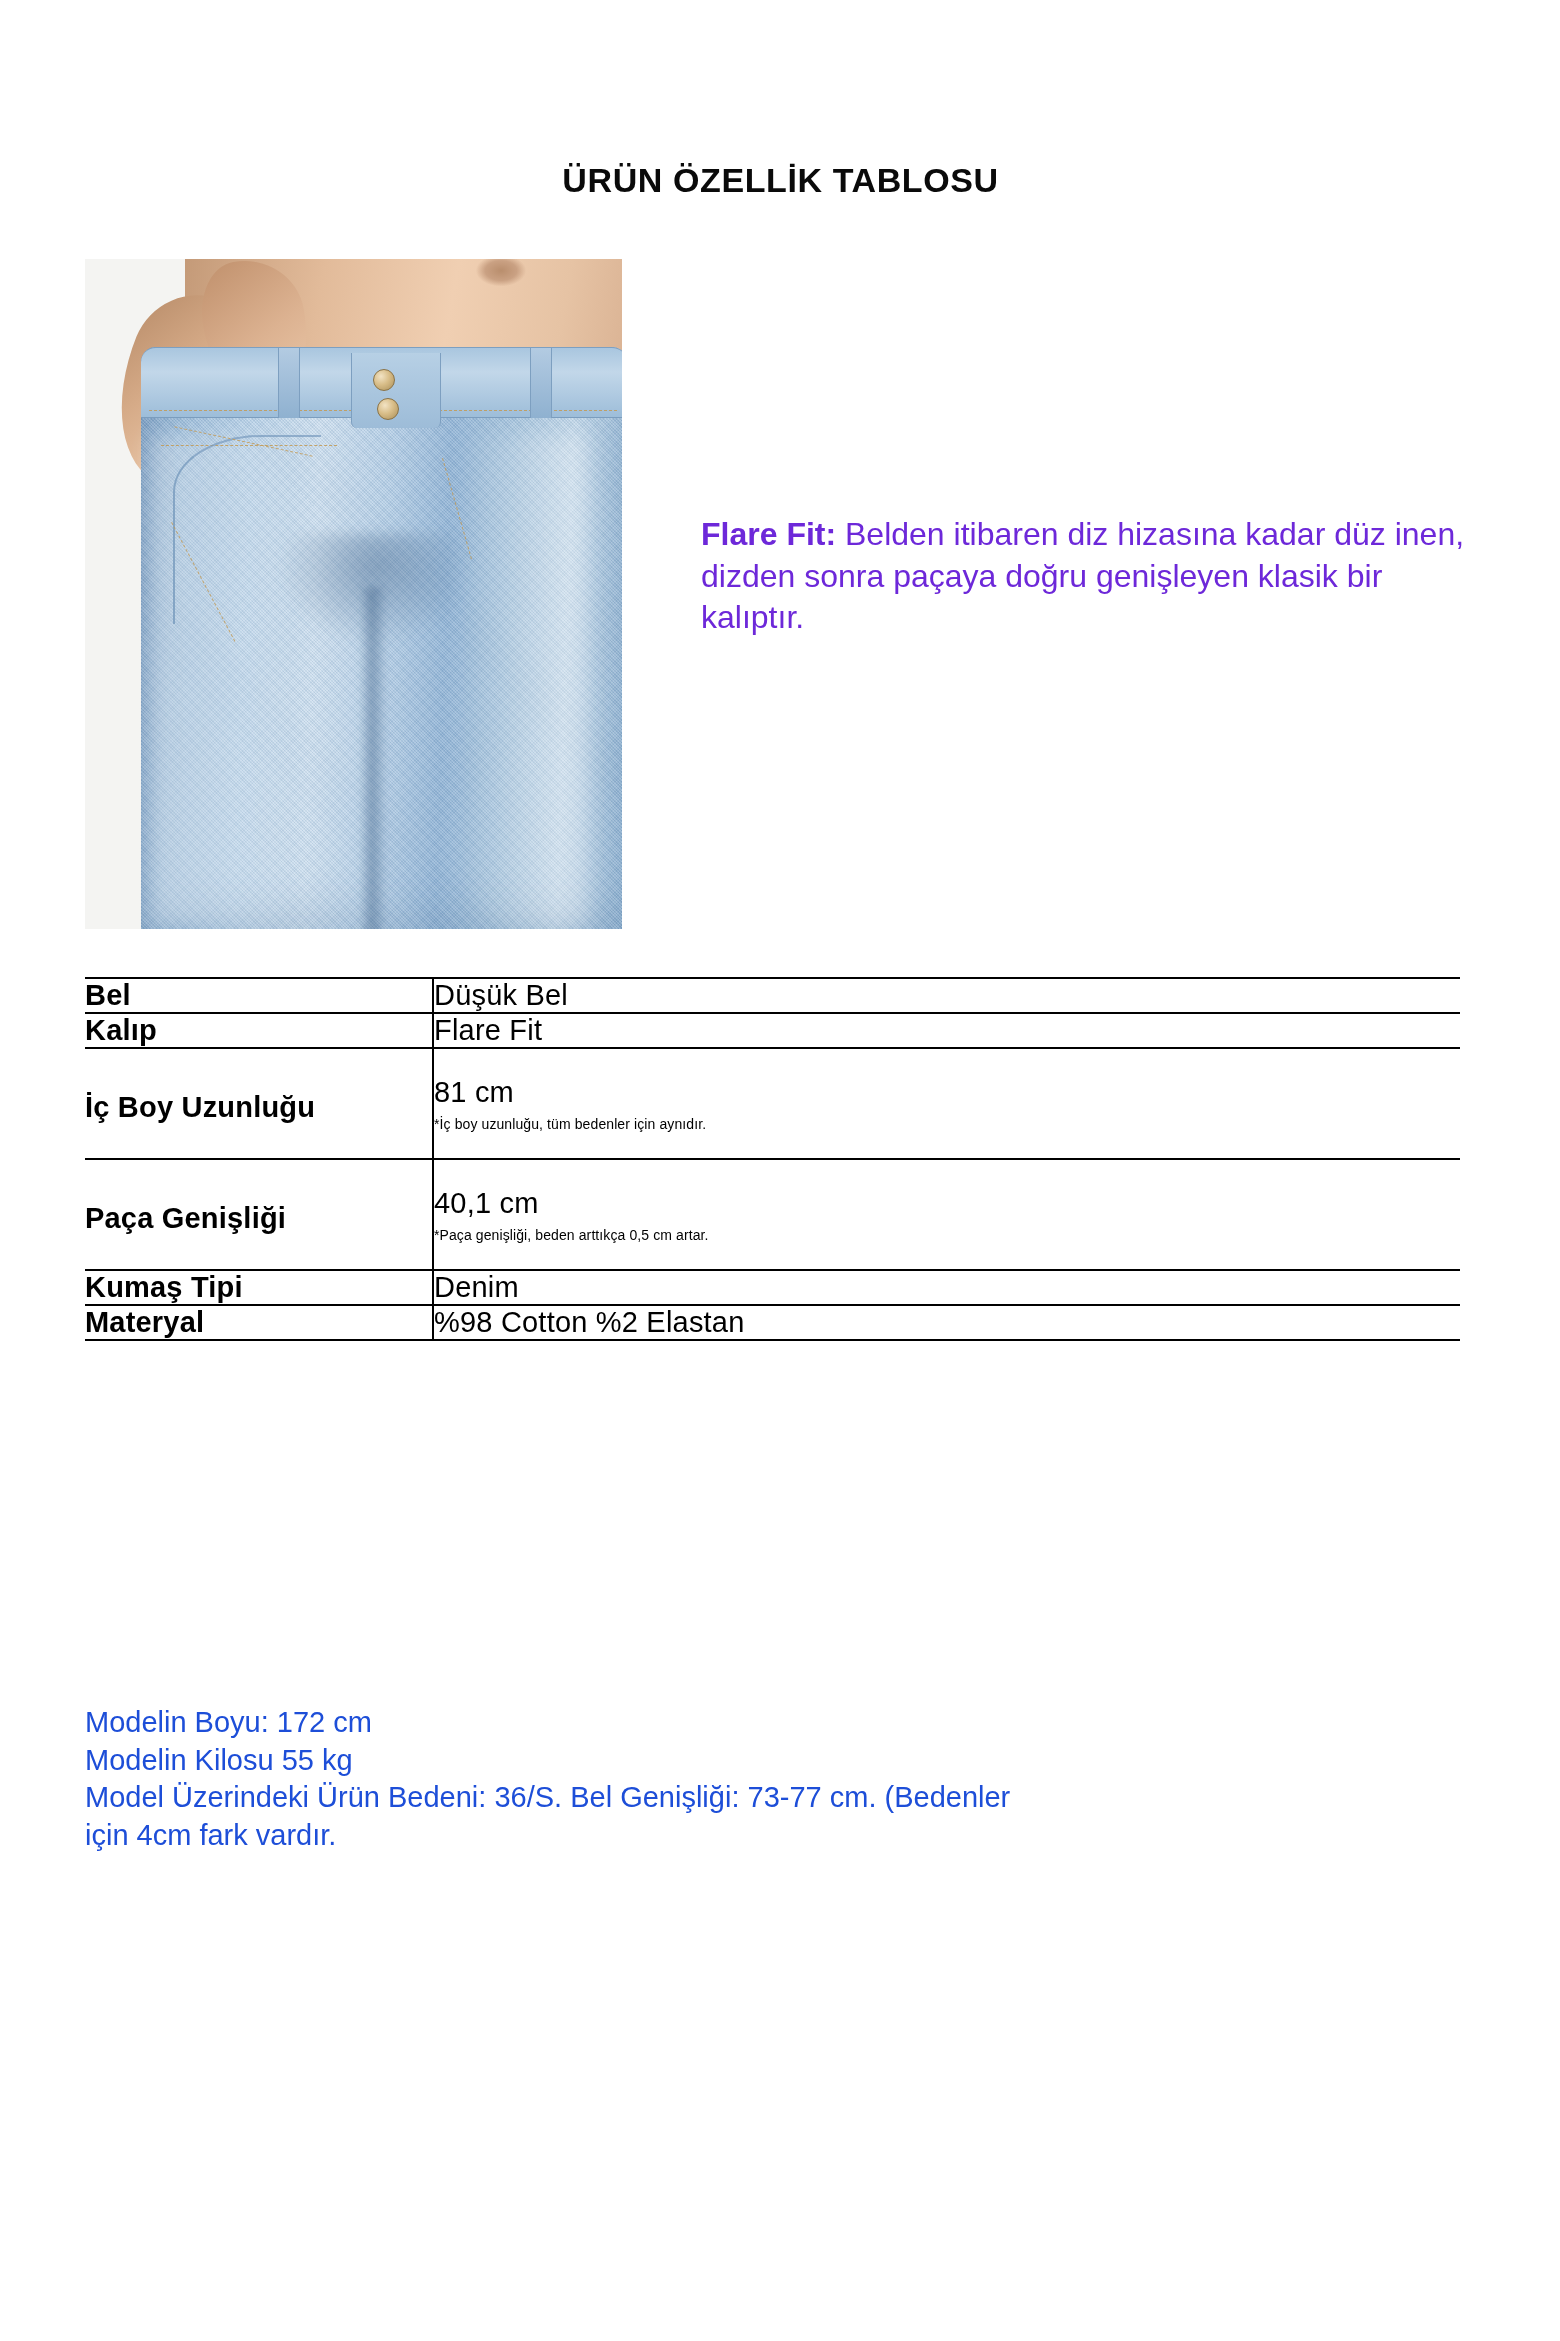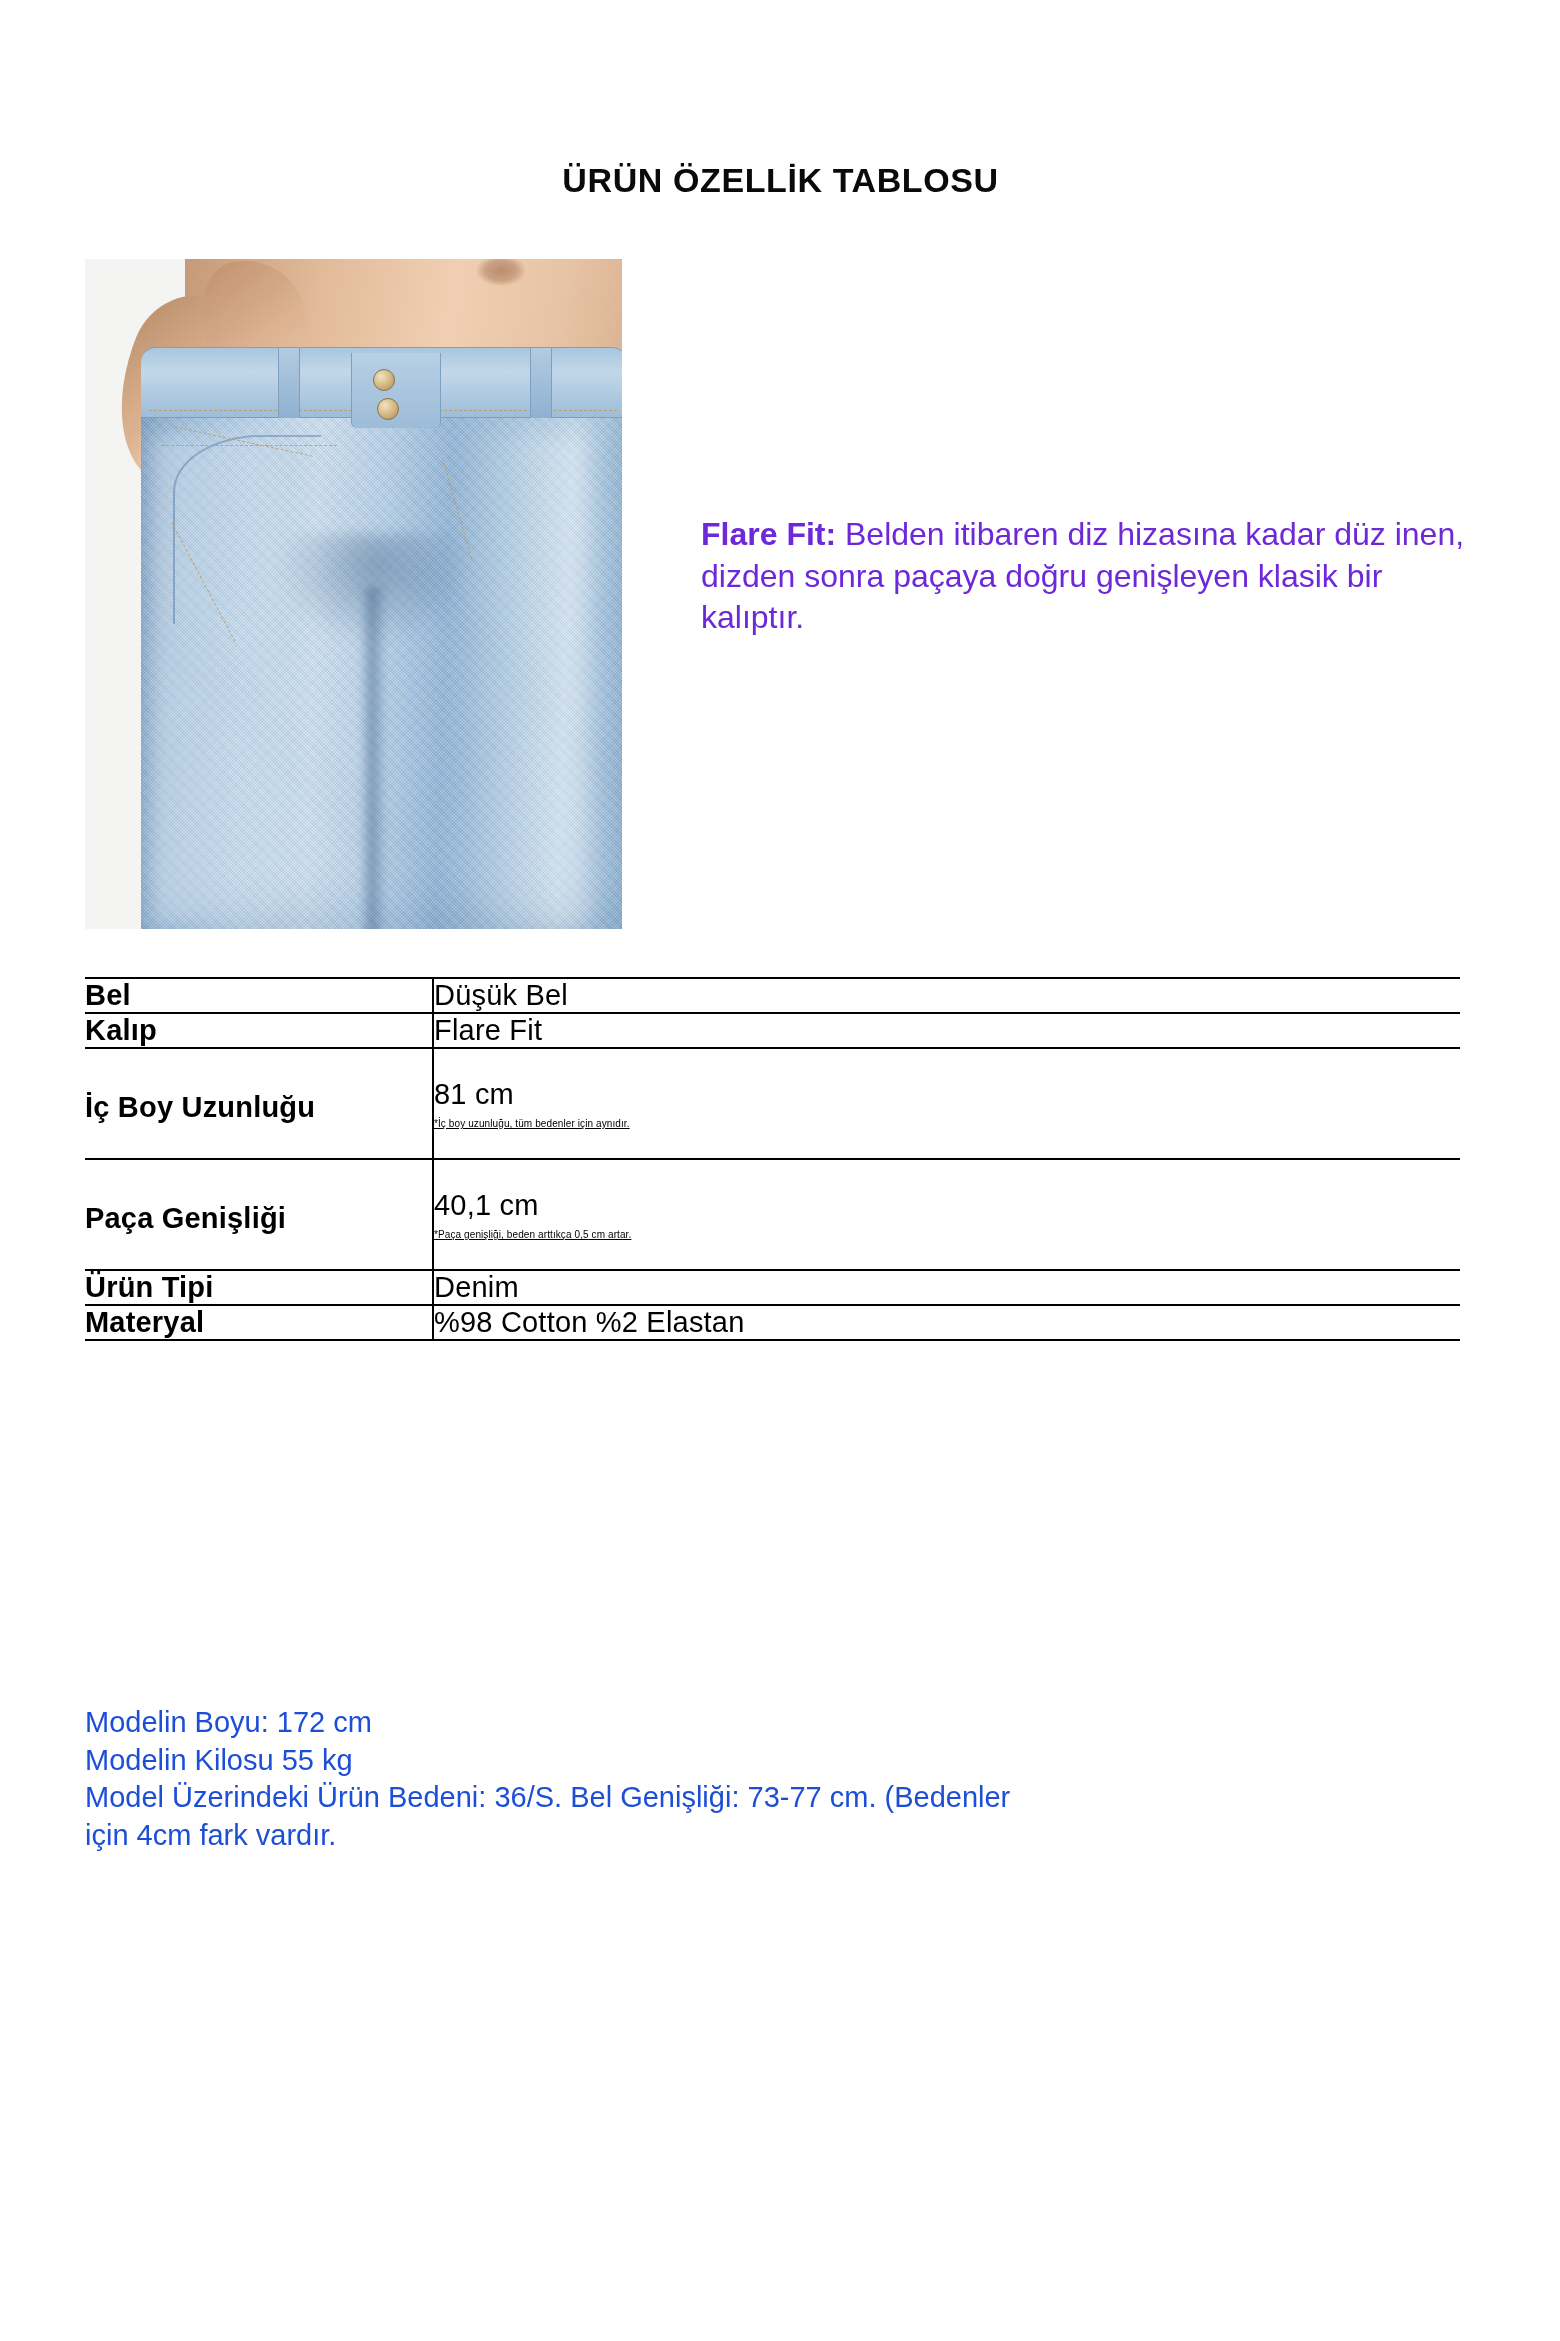--- a/index.html
+++ b/index.html
@@ -243,24 +243,23 @@
   }
   .cell-value {
     border-left: 2.9px solid #000000;
     font-size: 29px;
     font-weight: normal;
     padding: 26px 0 26px 24.6px;
     letter-spacing: 0.2px;
   }
   .cell-value .note {
     display: block;
-    font-size: 10px;
+    font-size: 14px;
     margin-top: 7px;
     letter-spacing: 0.1px;
-    text-decoration: underline;
   }
   .row-tall .cell-label { padding-top: 42px; padding-bottom: 34px; }
 
   
   .footer {
     position: absolute;
     left: 85px;
     top: 1704px;
     width: 1335px;
     font-size: 29px;
@@ -326,21 +325,21 @@
       </td>
     </tr>
     <tr class="row-tall">
       <td class="cell-label">Paça Genişliği</td>
       <td class="cell-value">
         <span>40,1 cm</span>
         <span class="note">*Paça genişliği, beden arttıkça 0,5 cm artar.</span>
       </td>
     </tr>
     <tr>
-      <td class="cell-label">Ürün Tipi</td>
+      <td class="cell-label">Kumaş Tipi</td>
       <td class="cell-value">Denim</td>
     </tr>
     <tr>
       <td class="cell-label">Materyal</td>
       <td class="cell-value">%98 Cotton %2 Elastan</td>
     </tr>
   </tbody>
 </table>
 
 <div class="footer">

